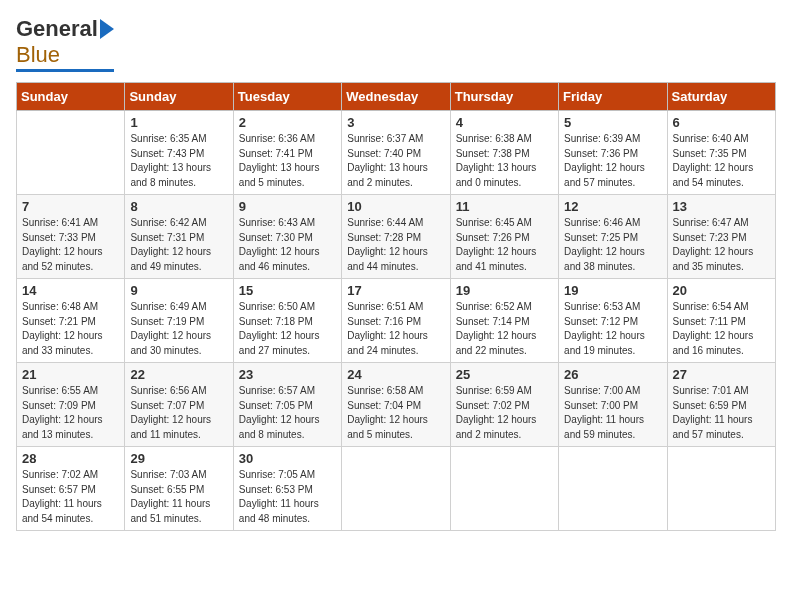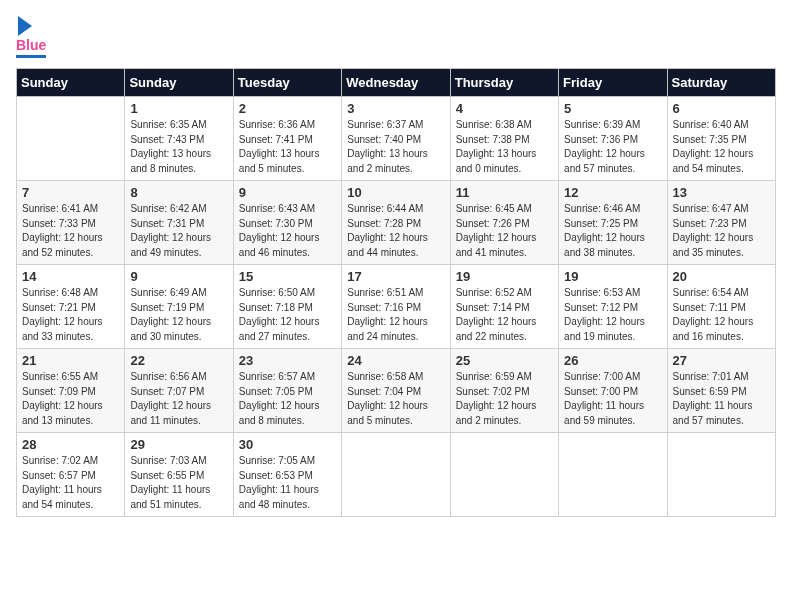--- a/index.html
+++ b/index.html
@@ -50,21 +50,21 @@
     .location {
       font-size: 15px;
       color: #555;
     }
     table {
       width: 100%;
       border-collapse: collapse;
       font-size: 11px;
     }
     thead tr th {
-      background: #0f172a;
+      background: #c2410c;
       color: #fff;
       padding: 6px 4px;
       text-align: left;
       font-size: 13px;
       font-weight: bold;
       border: 1px solid #c0c0c0;
     }
     tbody tr td {
       border: 1px solid #d0d0d0;
       vertical-align: top;
@@ -87,24 +87,25 @@
       color: #333;
     }
     .empty-cell { background: #fff !important; }
   </style>
 </head>
 <body>
 
 <div class="header">
   <div class="logo">
     <div class="logo-line">
+      <span style="font-size:22px;font-weight:bold;color:#333;">General</span>
       <span class="logo-arrow"></span>
     </div>
     <div>
-      <span style="font-size:14px;font-weight:bold;color:#ec4899;">Blue</span>
+      <span style="font-size:22px;font-weight:normal;color:#a16207;">Blue</span>
     </div>
     <div class="logo-underline"></div>
   </div>
   <div class="title-area">
     <div class="month-title"></div>
     <div class="location"></div>
   </div>
 </div>
 
 <table>

